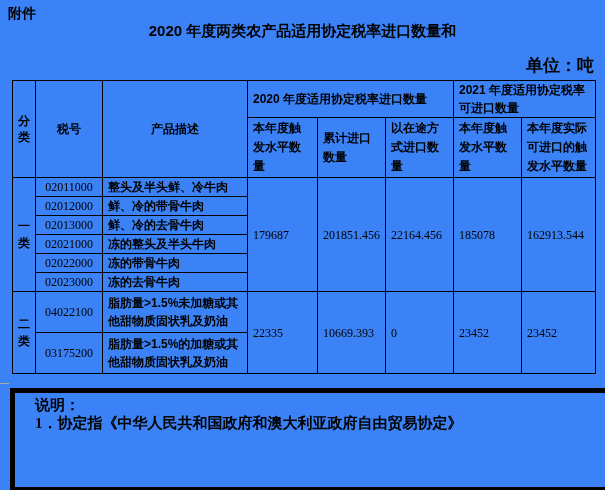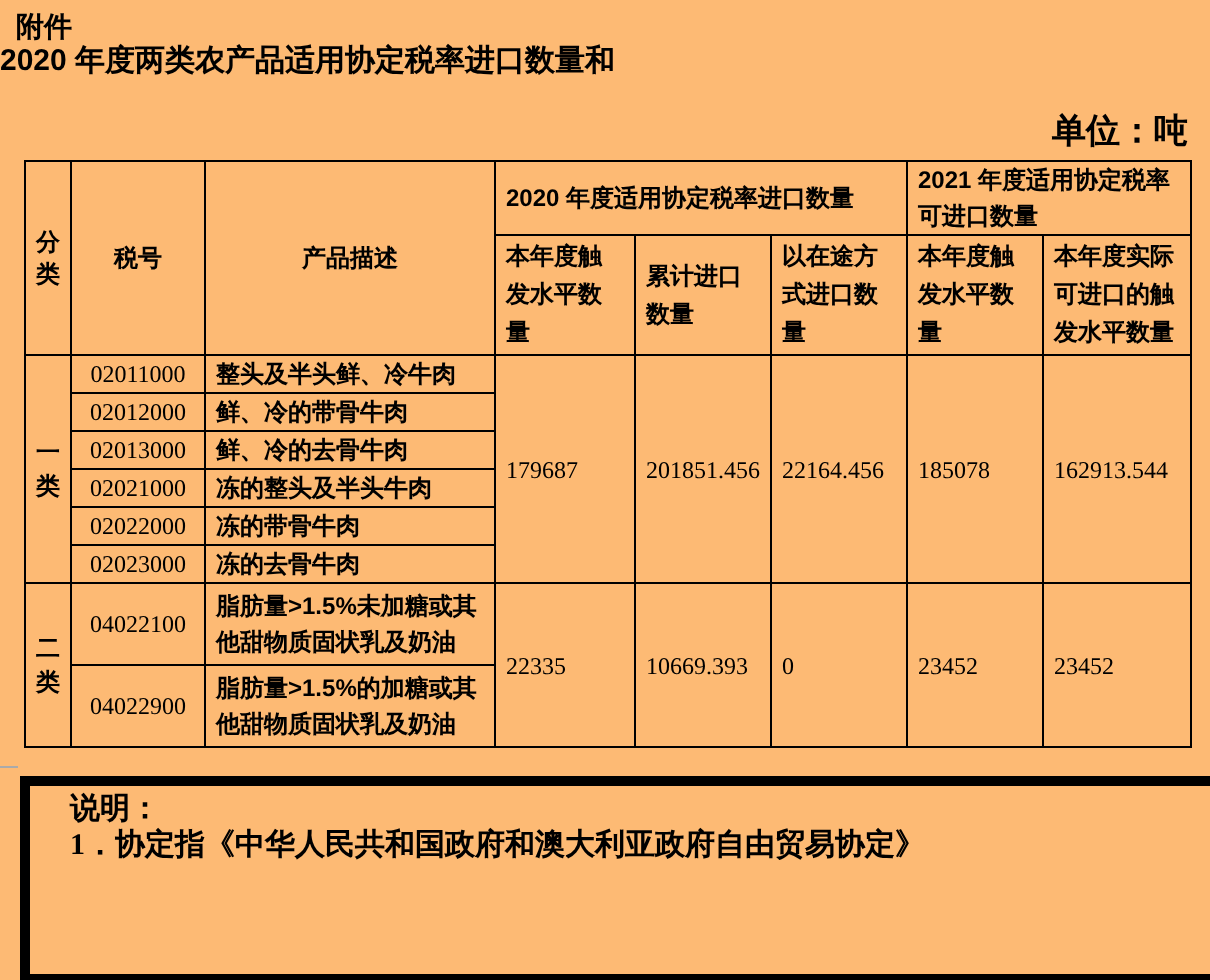--- a/index.html
+++ b/index.html
@@ -1,21 +1,21 @@
 <!DOCTYPE html>
 <html><head>
 <meta charset="utf-8">
 <style>
   html,body { margin:0; padding:0; background:#ffffff; }
   .page {
-    position:relative; width:605px; height:490px; background:#fdba74;
+    position:relative; width:605px; height:490px; background:#3b82f6;
     font-family:"Liberation Sans", sans-serif; color:#000; overflow:hidden;
   }
   .attachment { position:absolute; left:8px; top:5px; font-size:14px; font-weight:bold; }
-  .title { position:absolute; left:0; right:0; top:21px; font-weight:bold;
+  .title { position:absolute; left:0; right:0; top:21px; text-align:center; font-weight:bold;
            font-size:15px; line-height:19px; }
   .unit { position:absolute; right:11px; top:54px; font-size:17px; font-weight:bold; }
 
   table.main { position:absolute; left:12px; top:80px; border-collapse:collapse;
                table-layout:fixed; }
   table.main td { border:1px solid #000; font-size:12px; vertical-align:middle;
                   padding:0 5px; overflow:hidden; }
   tr.hr1 { height:36px; }
   tr.hr2 { height:60px; }
   tr.row-s { height:19px; }
@@ -113,21 +113,21 @@
         <td class="cat" rowspan="2">二类</td>
         <td class="code">04022100</td>
         <td class="desc">脂肪量&gt;1.5%未加糖或其他甜物质固状乳及奶油</td>
         <td class="val" rowspan="2">22335</td>
         <td class="val" rowspan="2">10669.393</td>
         <td class="val" rowspan="2">0</td>
         <td class="val" rowspan="2">23452</td>
         <td class="val" rowspan="2">23452</td>
       </tr>
       <tr class="row-l">
-        <td class="code">04022900</td>
+        <td class="code">03175200</td>
         <td class="desc">脂肪量&gt;1.5%的加糖或其他甜物质固状乳及奶油</td>
       </tr>
     </tbody>
   </table>
 
   <div class="artifact"></div>
 
   <div class="notes">
     <div>说明：</div>
     <div>1．协定指《中华人民共和国政府和澳大利亚政府自由贸易协定》</div>

